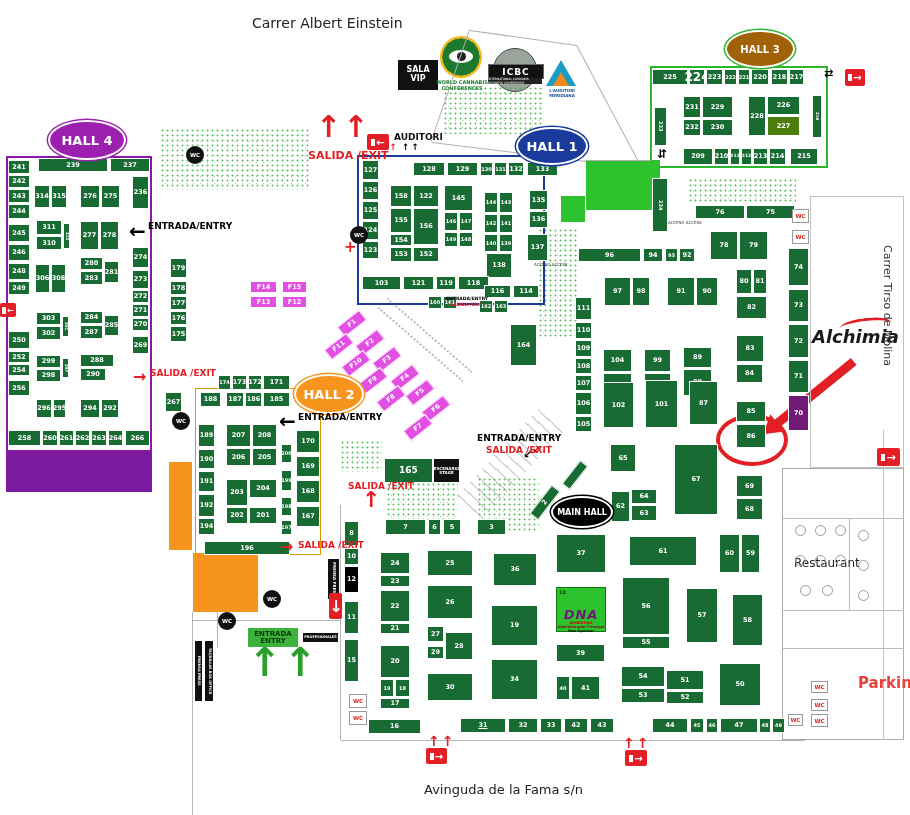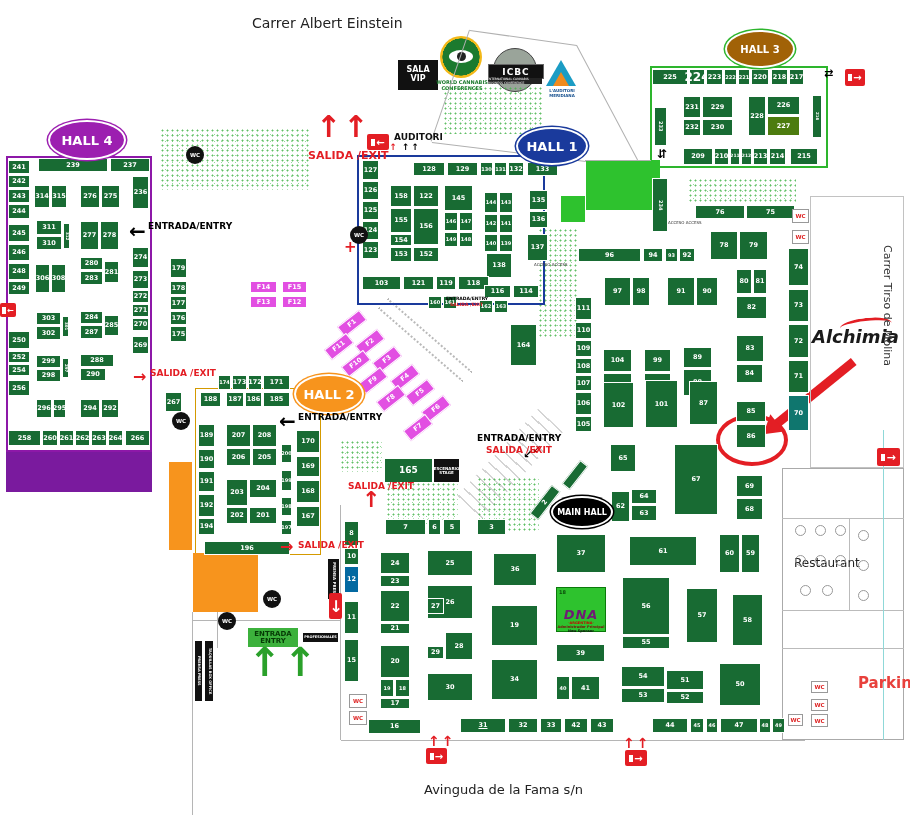--- a/index.html
+++ b/index.html
@@ -360,58 +360,58 @@
     <div class="b" style="left: 621px; top: 666px; width: 44px; height: 21px; background: rgb(24, 107, 51); font-size: 6.5px;">54</div>
     <div class="b" style="left: 621px; top: 688px; width: 44px; height: 15px; background: rgb(24, 107, 51); font-size: 6.5px;">53</div>
     <div class="b" style="left: 666px; top: 670px; width: 38px; height: 20px; background: rgb(24, 107, 51); font-size: 6.5px;">51</div>
     <div class="b" style="left: 666px; top: 691px; width: 38px; height: 13px; background: rgb(24, 107, 51); font-size: 6.5px;">52</div>
     <div class="b" style="left: 719px; top: 663px; width: 42px; height: 43px; background: rgb(24, 107, 51); font-size: 6.5px;">50</div>
     <div class="b" style="left: 493px; top: 553px; width: 44px; height: 33px; background: rgb(24, 107, 51); font-size: 6.5px;">36</div>
     <div class="b" style="left: 491px; top: 605px; width: 47px; height: 41px; background: rgb(24, 107, 51); font-size: 6.5px;">19</div>
     <div class="b" style="left: 491px; top: 659px; width: 47px; height: 41px; background: rgb(24, 107, 51); font-size: 6.5px;">34</div>
     <div class="b" style="left: 427px; top: 550px; width: 46px; height: 26px; background: rgb(24, 107, 51); font-size: 6.5px;">25</div>
     <div class="b" style="left: 427px; top: 585px; width: 46px; height: 34px; background: rgb(24, 107, 51); font-size: 6.5px;">26</div>
-    <div class="b" style="left: 427px; top: 598px; width: 17px; height: 16px; background: rgb(24, 107, 51); font-size: 6.5px;">27</div>
+    <div class="b" style="left: 427px; top: 626px; width: 17px; height: 16px; background: rgb(24, 107, 51); font-size: 6.5px;">27</div>
     <div class="b" style="left: 427px; top: 646px; width: 17px; height: 13px; background: rgb(24, 107, 51); font-size: 6.5px;">29</div>
     <div class="b" style="left: 445px; top: 632px; width: 28px; height: 28px; background: rgb(24, 107, 51); font-size: 6.5px;">28</div>
     <div class="b" style="left: 427px; top: 673px; width: 46px; height: 28px; background: rgb(24, 107, 51); font-size: 6.5px;">30</div>
     <div class="b" style="left: 380px; top: 552px; width: 30px; height: 22px; background: rgb(24, 107, 51); font-size: 6.5px;">24</div>
     <div class="b" style="left: 380px; top: 575px; width: 30px; height: 12px; background: rgb(24, 107, 51); font-size: 6.5px;">23</div>
     <div class="b" style="left: 380px; top: 590px; width: 30px; height: 32px; background: rgb(24, 107, 51); font-size: 6.5px;">22</div>
     <div class="b" style="left: 380px; top: 623px; width: 30px; height: 11px; background: rgb(24, 107, 51); font-size: 6.5px;">21</div>
     <div class="b" style="left: 380px; top: 645px; width: 30px; height: 33px; background: rgb(24, 107, 51); font-size: 6.5px;">20</div>
     <div class="b" style="left: 380px; top: 679px; width: 14px; height: 18px; background: rgb(24, 107, 51); font-size: 5px;">19</div>
     <div class="b" style="left: 395px; top: 679px; width: 15px; height: 18px; background: rgb(24, 107, 51); font-size: 5px;">18</div>
     <div class="b" style="left: 380px; top: 698px; width: 30px; height: 11px; background: rgb(24, 107, 51); font-size: 6.5px;">17</div>
     <div class="b" style="left: 385px; top: 519px; width: 41px; height: 16px; background: rgb(24, 107, 51); font-size: 6.5px;">7</div>
     <div class="b" style="left: 428px; top: 519px; width: 13px; height: 16px; background: rgb(24, 107, 51); font-size: 6.5px;">6</div>
     <div class="b" style="left: 443px; top: 519px; width: 18px; height: 16px; background: rgb(24, 107, 51); font-size: 6.5px;">5</div>
     <div class="b" style="left: 477px; top: 519px; width: 29px; height: 16px; background: rgb(24, 107, 51); font-size: 6.5px;">3</div>
     <div class="b" style="left: 344px; top: 521px; width: 15px; height: 25px; background: rgb(24, 107, 51); font-size: 6.5px;">8</div>
     <div class="b" style="left: 344px; top: 548px; width: 15px; height: 17px; background: rgb(24, 107, 51); font-size: 6.5px;">10</div>
-    <div class="b" style="left: 344px; top: 566px; width: 15px; height: 27px; background: #0369a1; font-size: 6.5px; text-align: center;">12</div>
+    <div class="b" style="left: 344px; top: 566px; width: 15px; height: 27px; background: #000000; font-size: 6.5px; text-align: center;">12</div>
     <div class="b" style="left: 344px; top: 601px; width: 15px; height: 33px; background: rgb(24, 107, 51); font-size: 6.5px;">11</div>
     <div class="b" style="left: 344px; top: 639px; width: 15px; height: 43px; background: rgb(24, 107, 51); font-size: 6.5px;">15</div>
     <div class="b" style="left: 368px; top: 719px; width: 53px; height: 15px; background: rgb(24, 107, 51); font-size: 6.5px;">16</div>
     <div class="b" style="left: 460px; top: 718px; width: 46px; height: 15px; background: rgb(24, 107, 51); font-size: 6.5px; text-decoration: underline;">31</div>
     <div class="b" style="left: 508px; top: 718px; width: 30px; height: 15px; background: rgb(24, 107, 51); font-size: 6.5px;">32</div>
     <div class="b" style="left: 540px; top: 718px; width: 22px; height: 15px; background: rgb(24, 107, 51); font-size: 6.5px;">33</div>
     <div class="b" style="left: 564px; top: 718px; width: 24px; height: 15px; background: rgb(24, 107, 51); font-size: 6.5px;">42</div>
     <div class="b" style="left: 590px; top: 718px; width: 24px; height: 15px; background: rgb(24, 107, 51); font-size: 6.5px;">43</div>
     <div class="b" style="left: 652px; top: 718px; width: 36px; height: 15px; background: rgb(24, 107, 51); font-size: 6.5px;">44</div>
     <div class="b" style="left: 690px; top: 718px; width: 14px; height: 15px; background: rgb(24, 107, 51); font-size: 5px;">45</div>
     <div class="b" style="left: 706px; top: 718px; width: 12px; height: 15px; background: rgb(24, 107, 51); font-size: 5px;">46</div>
     <div class="b" style="left: 720px; top: 718px; width: 38px; height: 15px; background: rgb(24, 107, 51); font-size: 6.5px;">47</div>
     <div class="b" style="left: 759px; top: 718px; width: 12px; height: 15px; background: rgb(24, 107, 51); font-size: 5px;">48</div>
     <div class="b" style="left: 772px; top: 718px; width: 13px; height: 15px; background: rgb(24, 107, 51); font-size: 5px;">49</div>
     <div class="b" style="left: 788px; top: 248px; width: 21px; height: 38px; background: rgb(24, 107, 51); font-size: 6.5px;">74</div>
     <div class="b" style="left: 788px; top: 289px; width: 21px; height: 33px; background: rgb(24, 107, 51); font-size: 6.5px;">73</div>
     <div class="b" style="left: 788px; top: 324px; width: 21px; height: 34px; background: rgb(24, 107, 51); font-size: 6.5px;">72</div>
     <div class="b" style="left: 788px; top: 360px; width: 21px; height: 33px; background: rgb(24, 107, 51); font-size: 6.5px;">71</div>
-    <div class="b" style="left: 788px; top: 395px; width: 21px; height: 36px; background: #0f766e; font-size: 6.5px;">70</div>
+    <div class="b" style="left: 788px; top: 395px; width: 21px; height: 36px; background: #701a75; font-size: 6.5px;">70</div>
     <div class="b" style="left: 384px; top: 458px; width: 49px; height: 25px; background: rgb(24, 107, 51); font-size: 9px;">165</div>
     <div class="b" style="left: 527px; top: 497px; width: 36px; height: 11px; background: rgb(24, 107, 51); font-size: 6.5px; transform: rotate(-52deg);">2</div>
     <div class="b" style="left: 560px; top: 470px; width: 30px; height: 10px; background: rgb(24, 107, 51); font-size: 6.5px; transform: rotate(-52deg);"></div>
     <div class="b" style="left: 250px; top: 281px; width: 27px; height: 12px; background: rgb(226, 79, 226); font-size: 6.5px;">F14</div>
     <div class="b" style="left: 282px; top: 281px; width: 25px; height: 12px; background: rgb(226, 79, 226); font-size: 6.5px;">F15</div>
     <div class="b" style="left: 250px; top: 296px; width: 27px; height: 12px; background: rgb(226, 79, 226); font-size: 6.5px;">F13</div>
     <div class="b" style="left: 282px; top: 296px; width: 25px; height: 12px; background: rgb(226, 79, 226); font-size: 6.5px;">F12</div>
     <div class="b" style="left: 338px; top: 317px; width: 28px; height: 13px; background: rgb(226, 79, 226); font-size: 6.5px; transform: rotate(-38deg);">F1</div>
     <div class="b" style="left: 356px; top: 336px; width: 28px; height: 13px; background: rgb(226, 79, 226); font-size: 6.5px; transform: rotate(-38deg);">F2</div>
     <div class="b" style="left: 373px; top: 353px; width: 28px; height: 13px; background: rgb(226, 79, 226); font-size: 6.5px; transform: rotate(-38deg);">F3</div>

